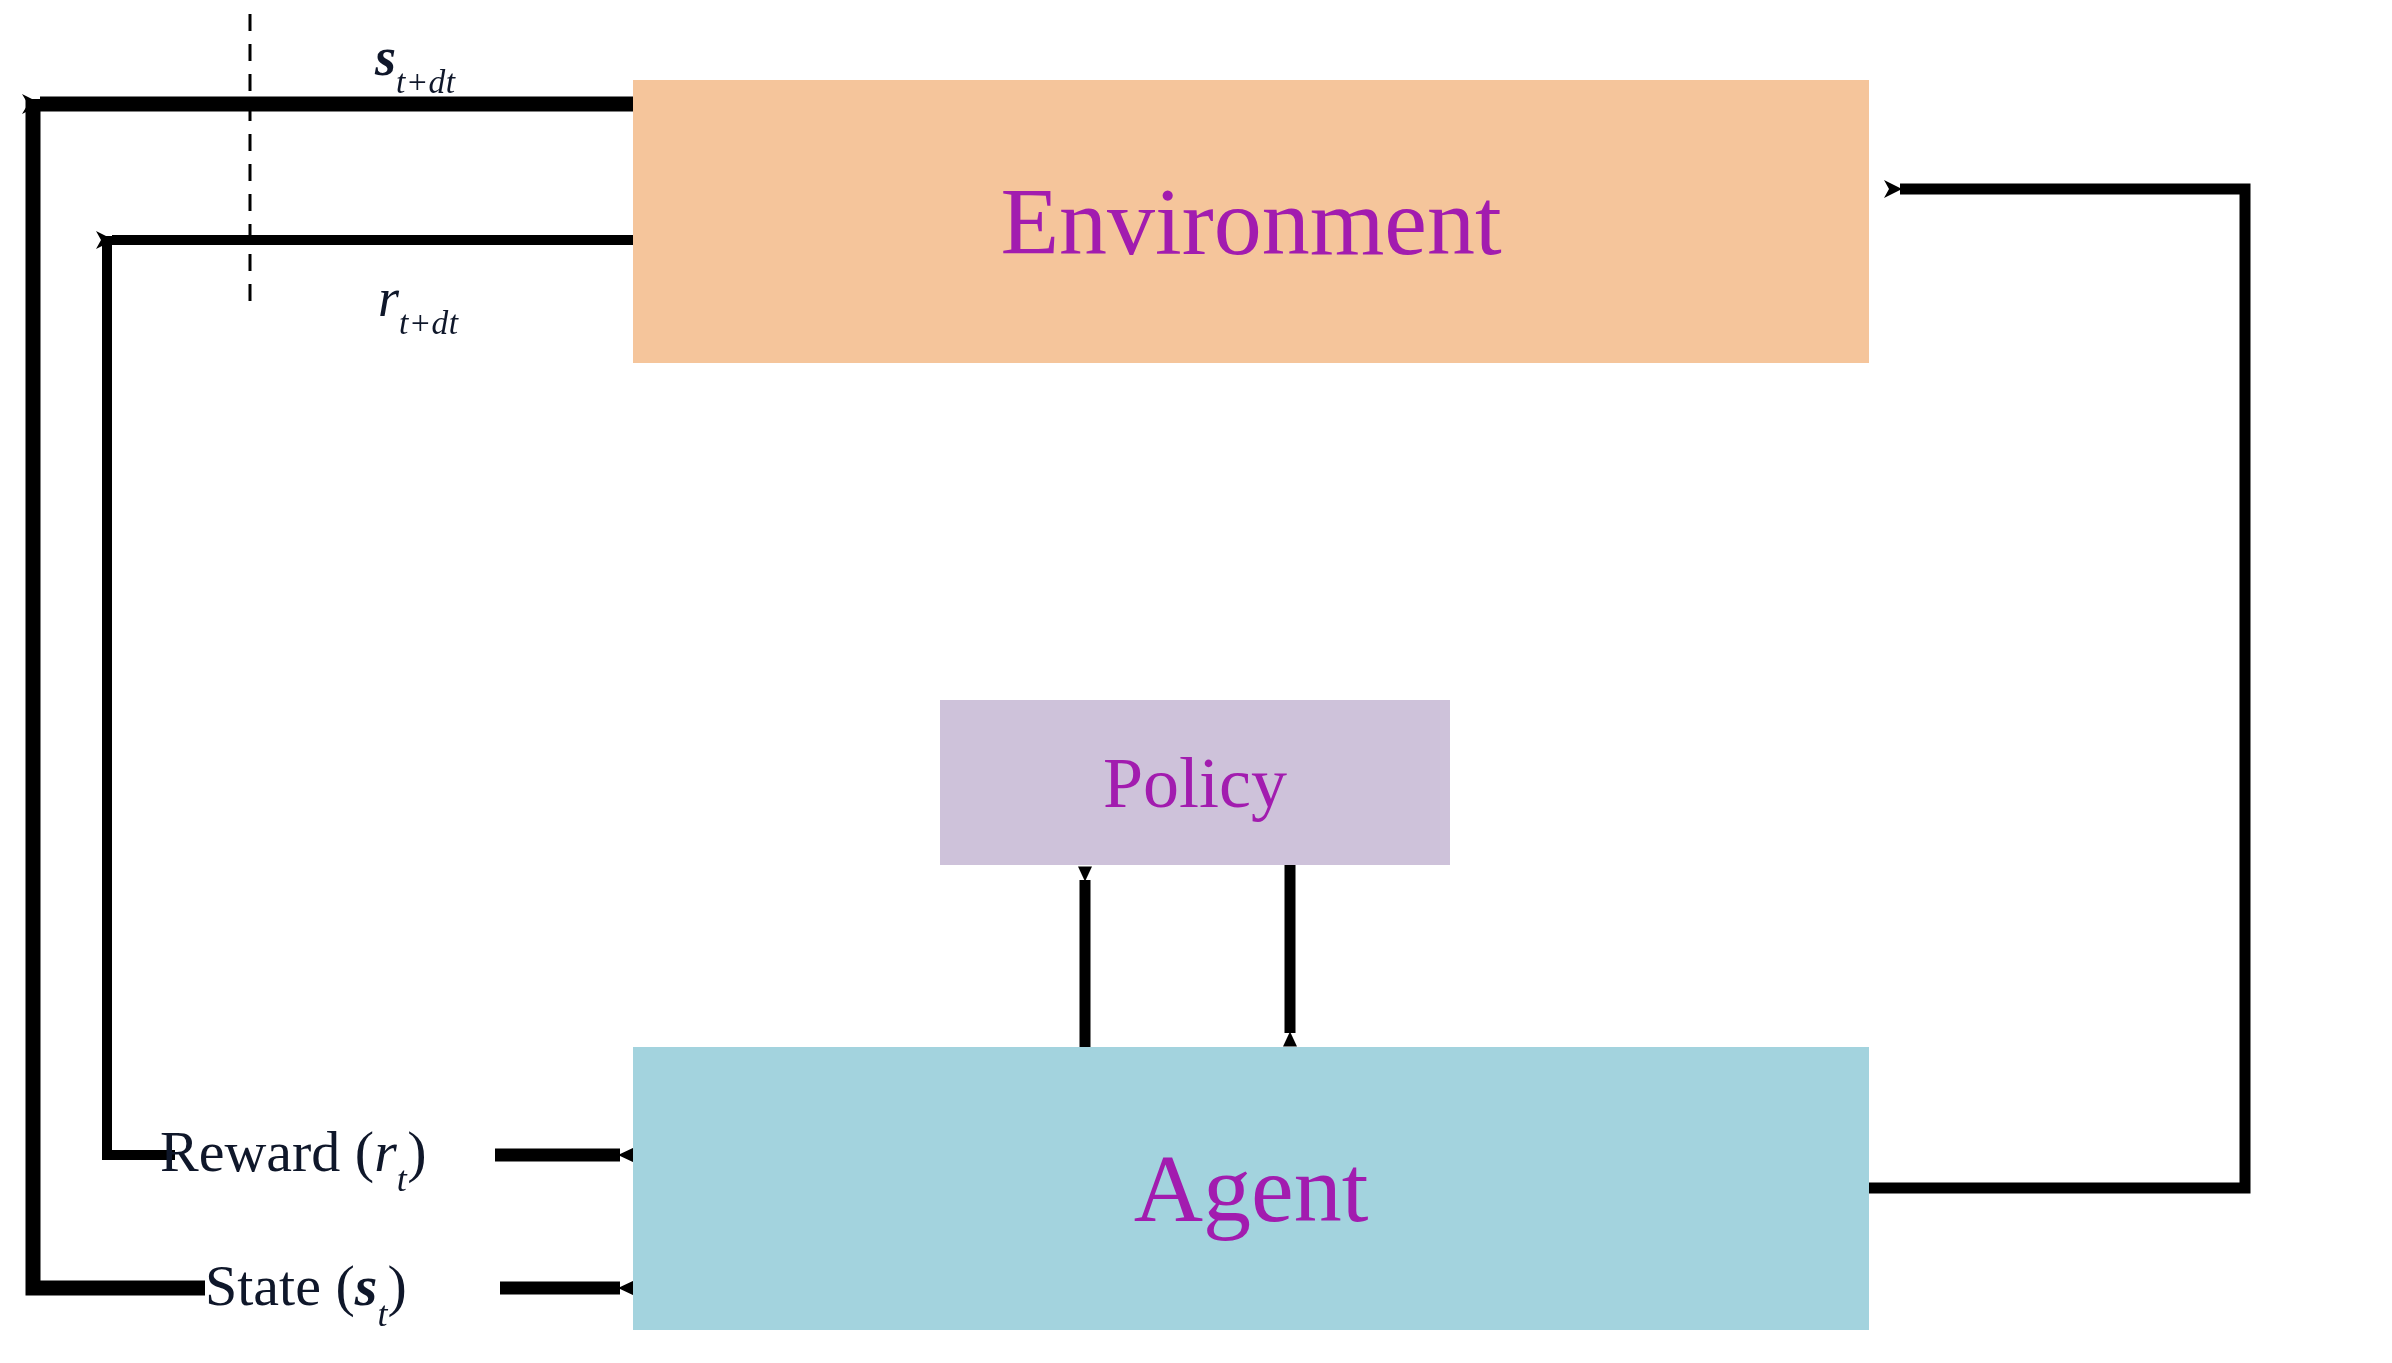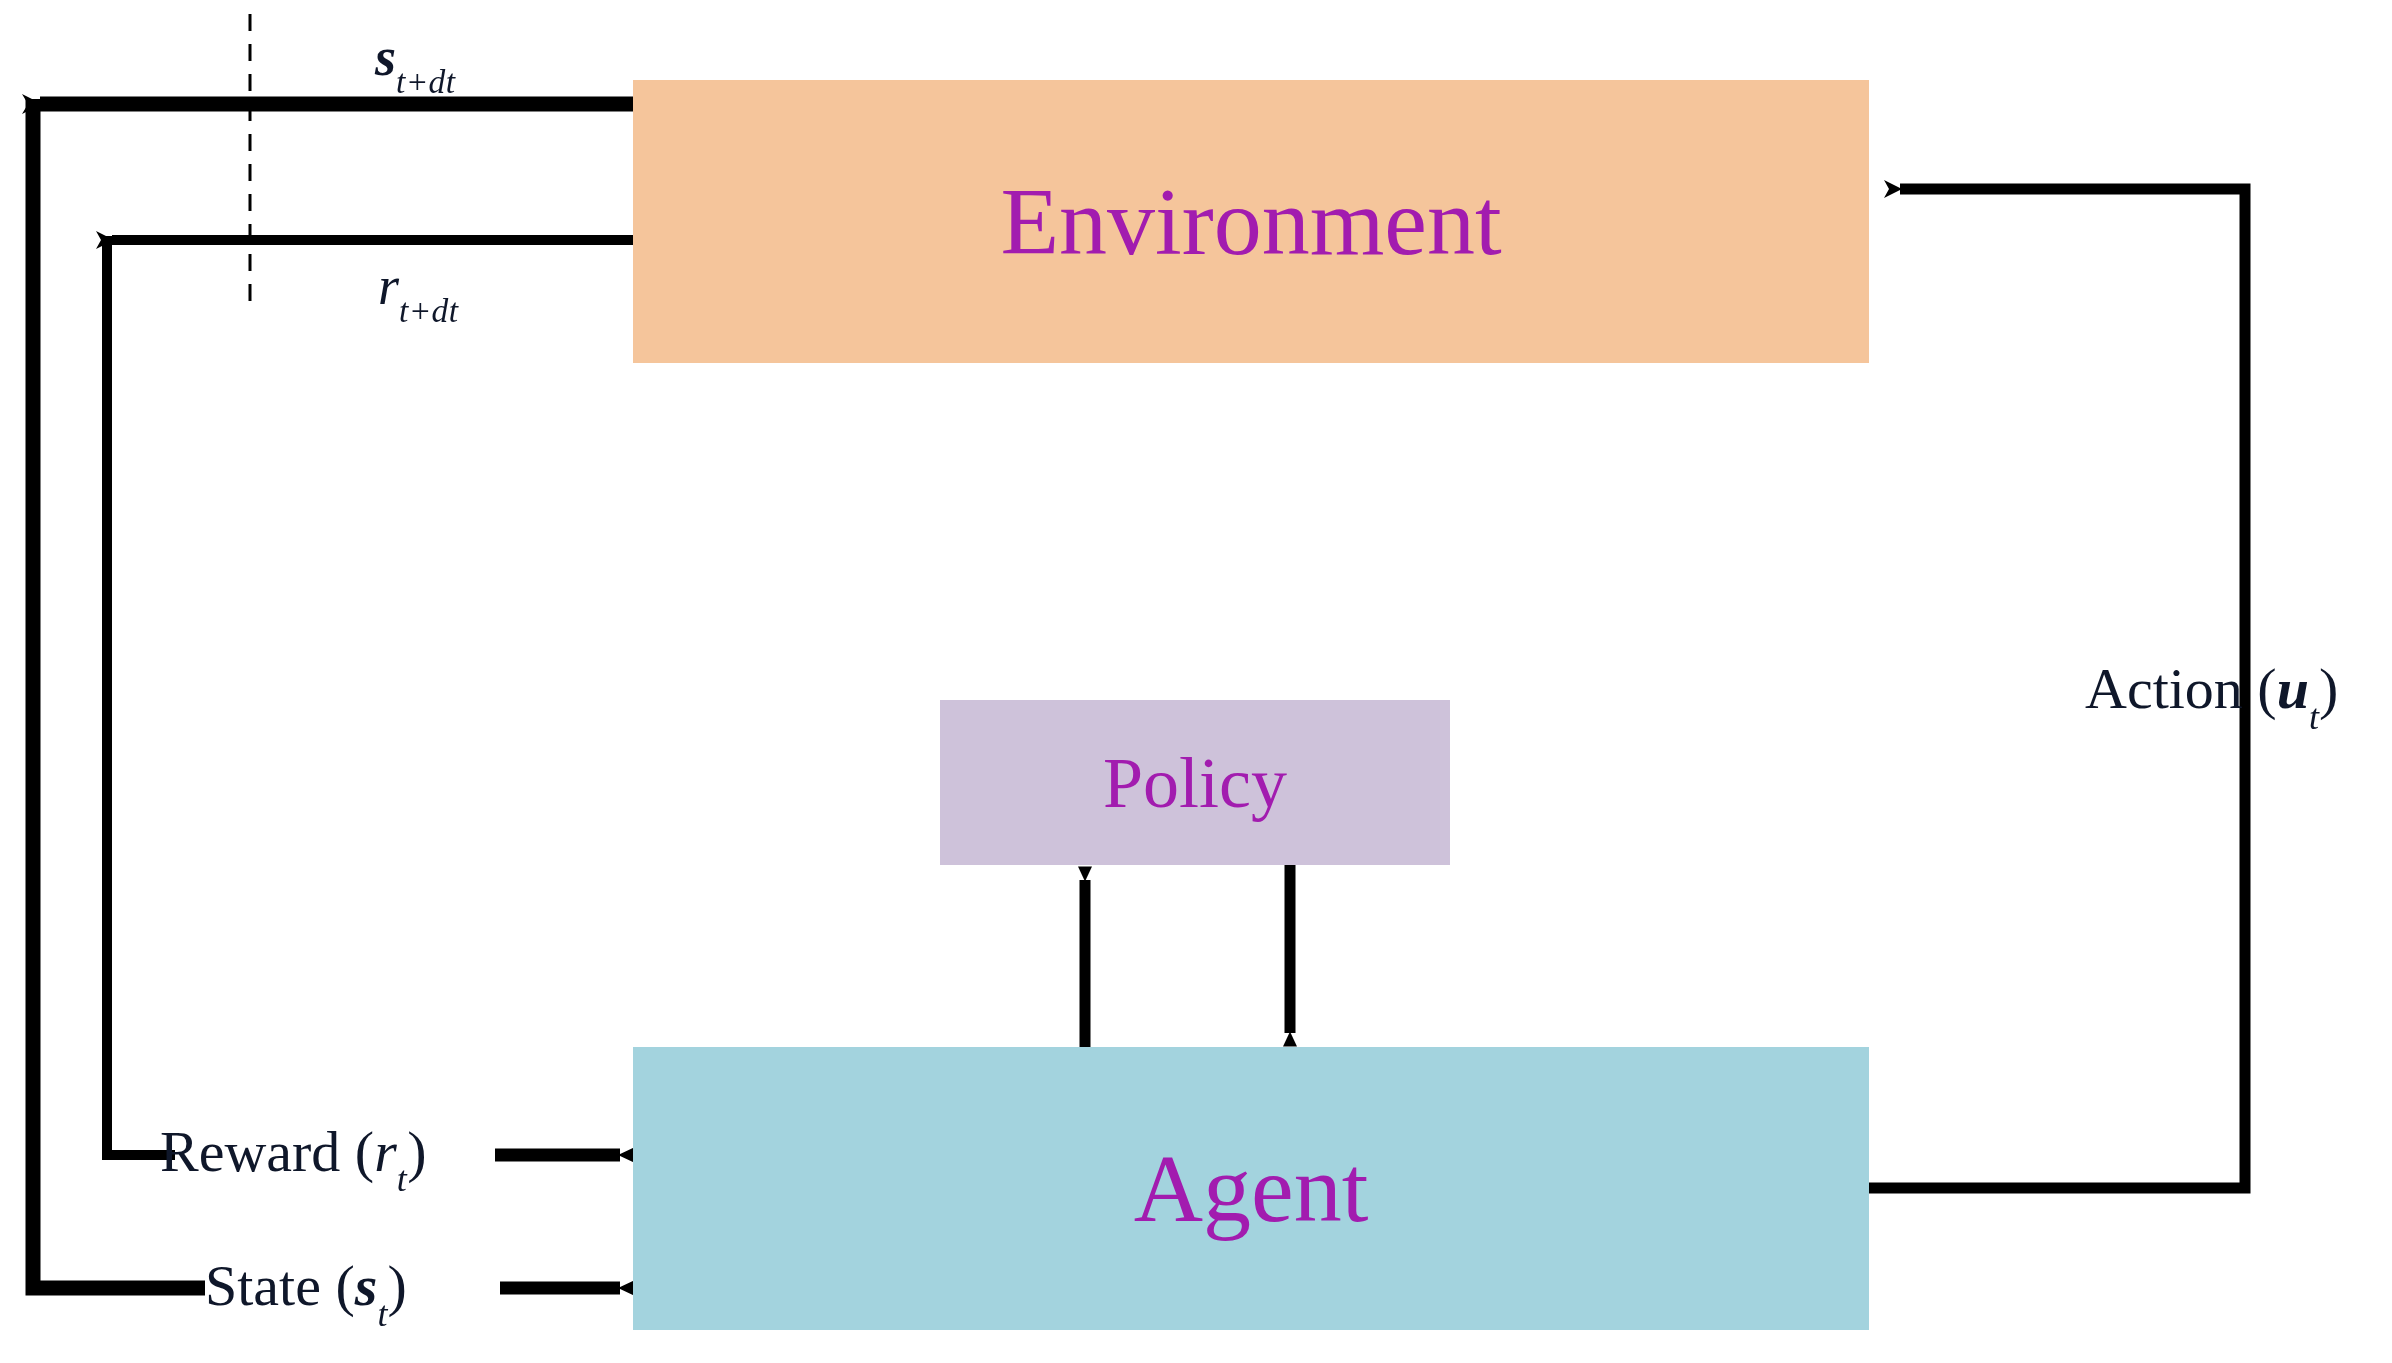--- a/index.html
+++ b/index.html
@@ -140,27 +140,24 @@
   </div>
 
   <div class="box" id="box-agent" style="left:633px; top:1047px; width:1236px; height:283px; background:#A3D3DE;">
     <span class="box-label agt-label">Agent</span>
   </div>
 
   <div class="edge-label" id="label-s-tdt" style="left:375px; top:26px;">
     <span class="math-bolditalic">s</span><span class="sub">t+dt</span>
   </div>
 
-  <div class="edge-label" id="label-r-tdt" style="left:378px; top:255px;">
+  <div class="edge-label" id="label-r-tdt" style="left:378px; top:267px;">
     <span class="math-italic">r</span><span class="sub">t+dt</span>
   </div>
 
-  <div class="edge-label" id="label-action" style="left:2085px; top:655px;">
-    <span>Action (</span><span class="math-bolditalic">u</span><span class="sub-b">t</span><span>)</span>
-  </div>
 
   <div class="edge-label" id="label-state" style="left:205px; top:1252px;">
     <span>State (</span><span class="math-bolditalic">s</span><span class="sub-b">t</span><span>)</span>
   </div>
 
   <div class="edge-label" id="label-reward" style="left:160px; top:1118px;">
     <span>Reward  (</span><span class="math-italic">r</span><span class="sub">t</span><span>)</span>
   </div>
 
 </div>

